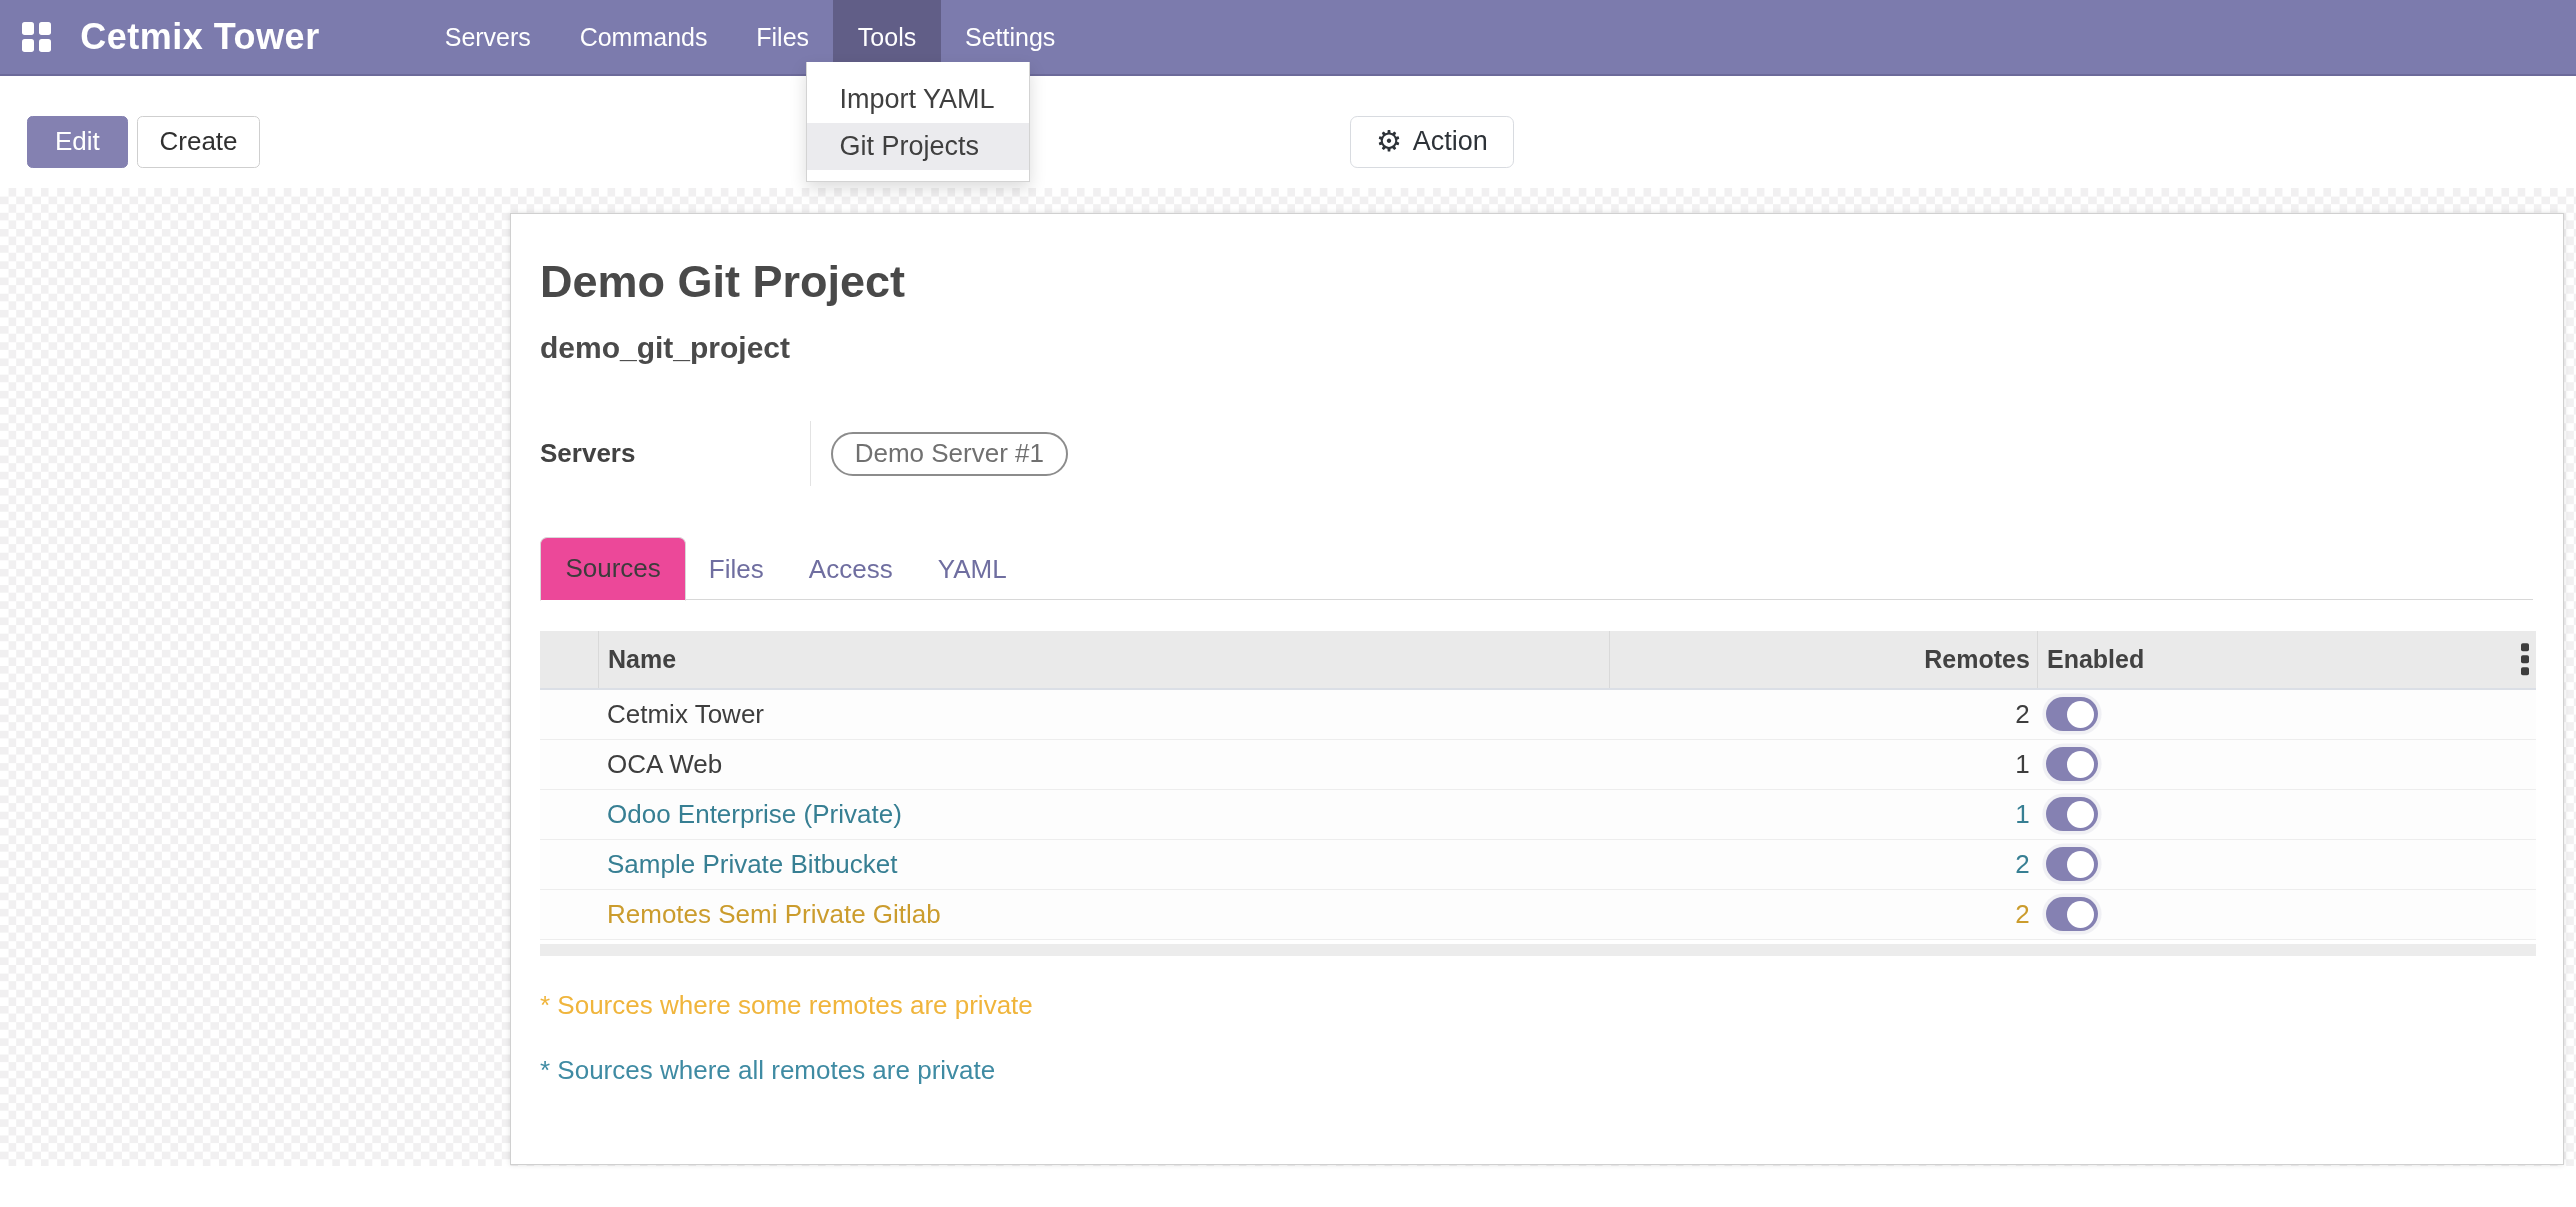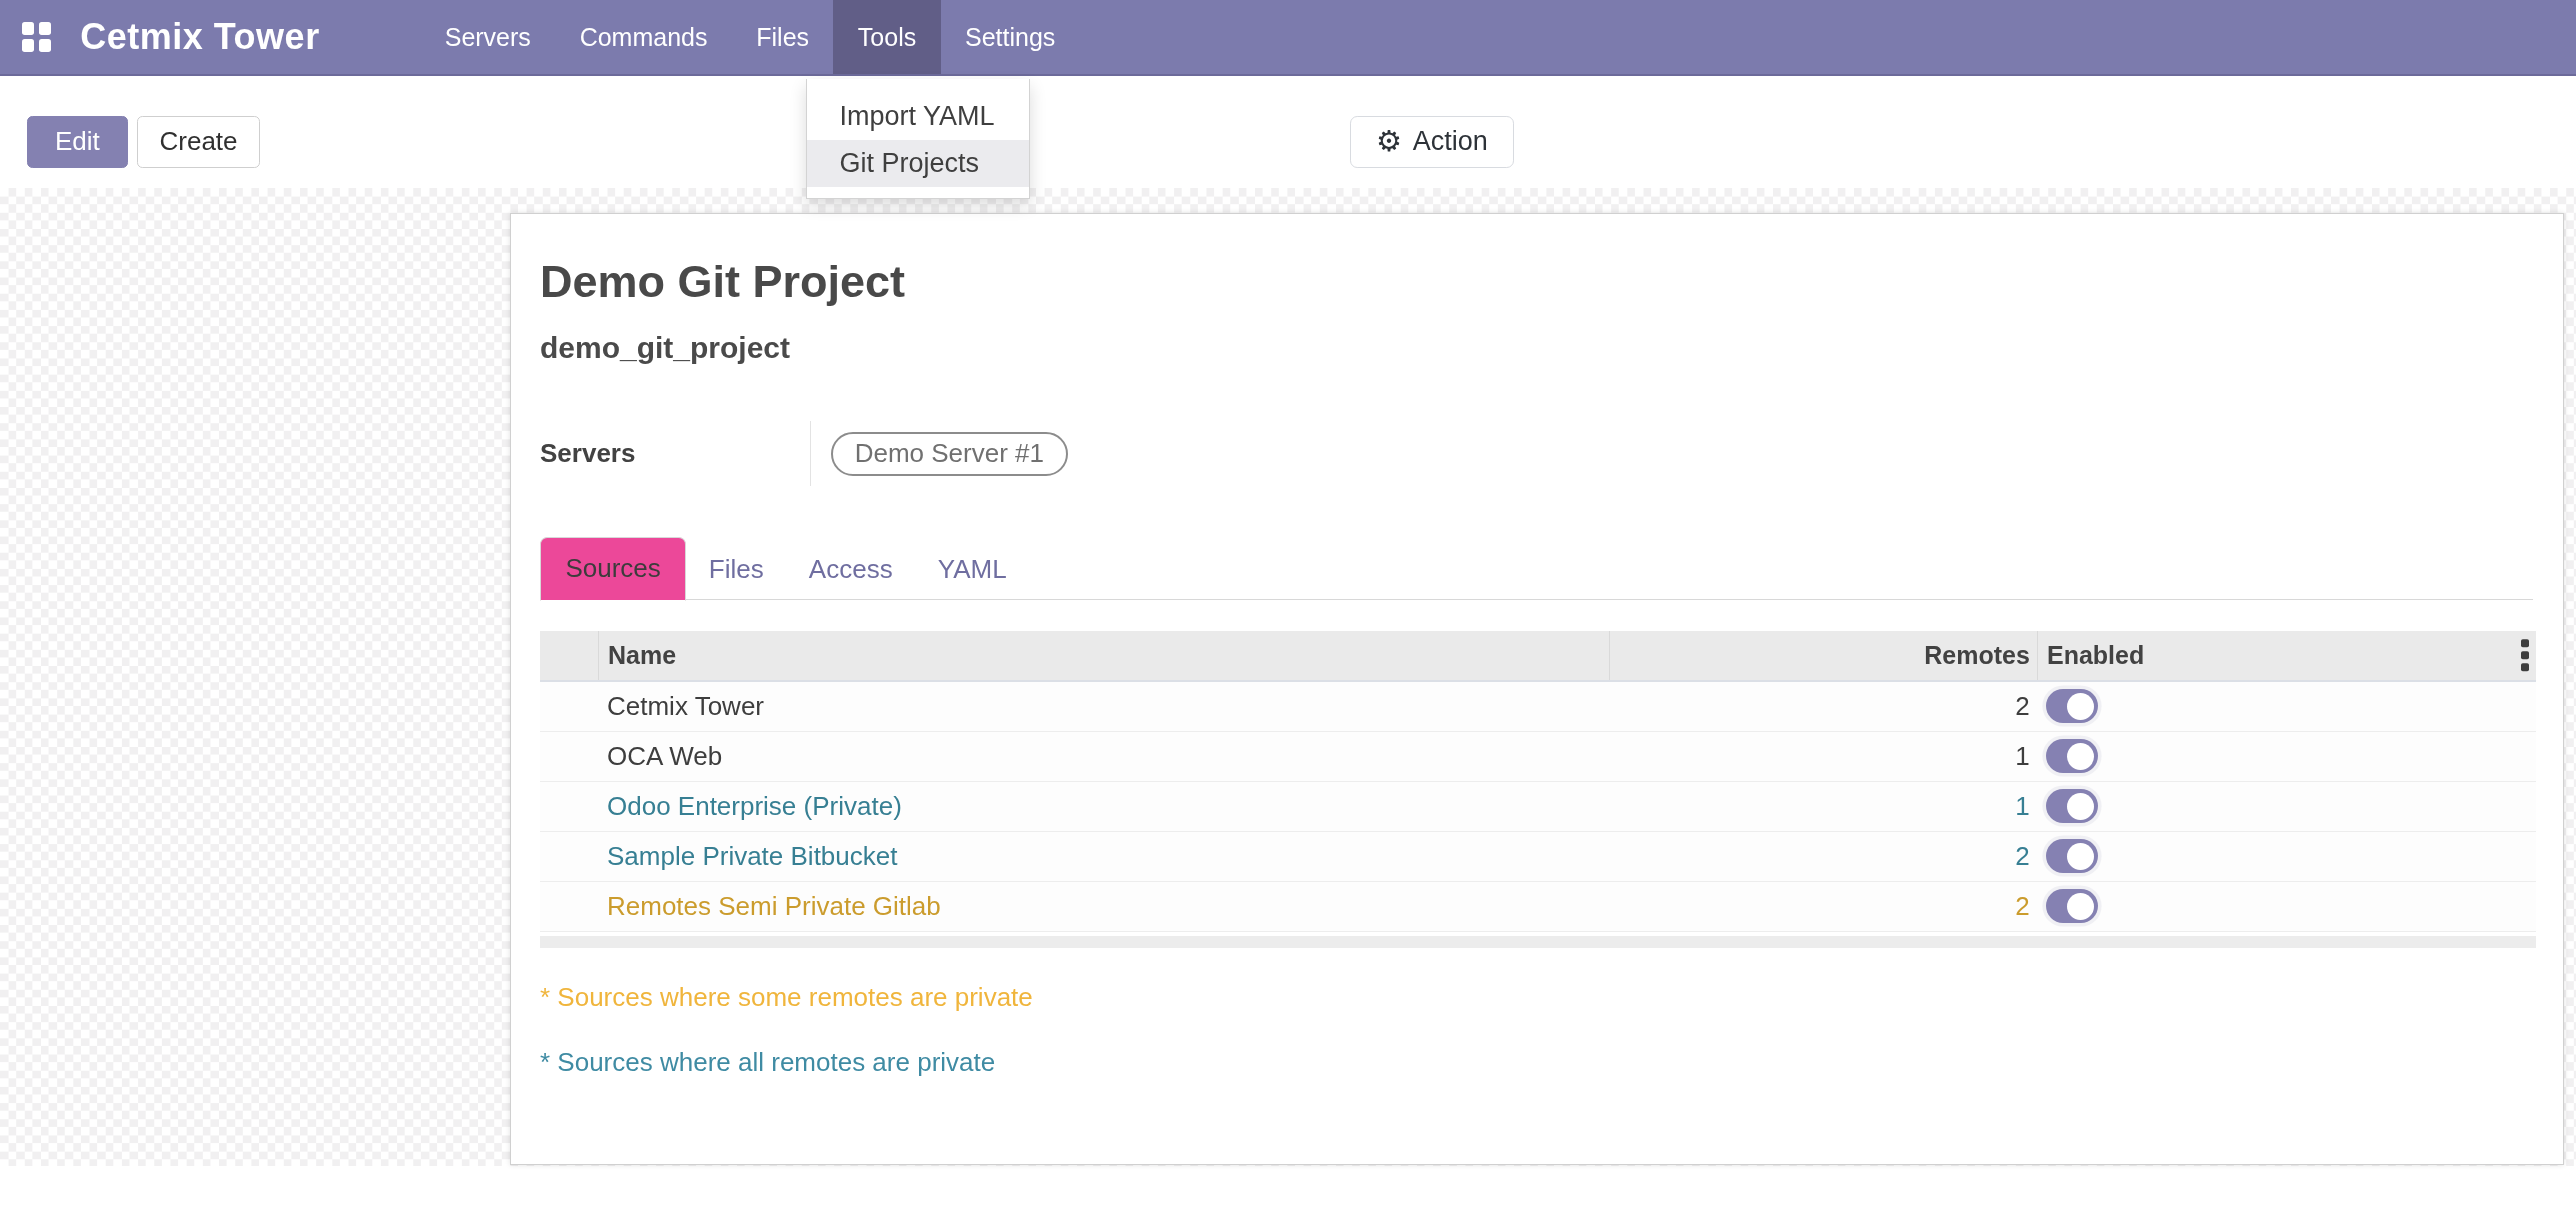--- a/index.html
+++ b/index.html
@@ -20,21 +20,21 @@
   }
   .nav-menu { display: flex; align-items: stretch; }
   .nav-item {
     display: flex; align-items: center; padding: 0 24.4px; font-size: 25px;
     color: #fff; text-decoration: none; white-space: nowrap;
   }
   .nav-item.active { background: #615e87; }
 
   
   .dropdown {
-    position: absolute; left: 806px; top: 79px; width: 224px; z-index: 50;
+    position: absolute; left: 806px; top: 62px; width: 224px; z-index: 50;
     background: #fff; border: 0.9px solid #d3d3d3; border-top: none;
     box-shadow: 0 7.2px 16.2px rgba(0,0,0,.14); padding: 14.4px 0 10.8px 0;
   }
   .dd-item { height: 47px; line-height: 47px; font-size: 27px; color: #3f3f3f; padding-left: 32.5px; cursor: pointer; white-space: nowrap; }
   .dd-item.hl { background: #ebebee; }
 
   
   .control-panel { background: #fff; padding: 21.7px 0 20px 27px; position: relative; }
   .breadcrumb { font-size: 30px; }
   .breadcrumb .bc-link { color: #7573a5; text-decoration: none; }
@@ -78,21 +78,21 @@
   .tabs { margin-top: 49px; display: flex; align-items: flex-end; border-bottom: 1.8px solid #d8d8d8; }
   .tab { font-size: 26px; padding: 15.3px 22.6px; color: #6f6ea0; text-decoration: none; position: relative; bottom: -1.8px; }
   .tab.active {
     color: #3c3c3c; background: #ec4899; border: 1.8px solid #d8d8d8; border-bottom: 1.8px solid #fff;
     border-radius: 7.2px 7.2px 0 0; padding: 15.3px 24.4px;
   }
 
   
   .list-table { margin-top: 31px; width: 1996px; }
   .lt-header {
-    display: flex; background: #eaeaea; height: 51px; align-items: center;
+    display: flex; background: #eaeaea; height: 59px; align-items: center;
     font-size: 25px; font-weight: bold; color: #424242;
     border-bottom: 2.7px solid #dbdfe6; position: relative;
   }
   .col-handle { width: 58px; height: 100%; }
   .col-name  { width: 1011px; padding-left: 9px; border-left: 1.8px solid #d9d9d9; height: 100%; display: flex; align-items: center; }
   .col-remotes { width: 428px; padding-right: 7.2px; border-left: 1.8px solid #d9d9d9; height: 100%; display: flex; align-items: center; justify-content: flex-end; }
   .col-enabled { width: 499px; padding-left: 9px; border-left: 1.8px solid #d9d9d9; height: 100%; display: flex; align-items: center; }
   .kebab { position: absolute; right: 7.2px; top: 50%; transform: translateY(-50%); display: flex; flex-direction: column; gap: 3.6px; background: none; border: none; cursor: pointer; }
   .kebab span { width: 8.1px; height: 8.1px; background: #3d3d3d; border-radius: 1.8px; }
 

